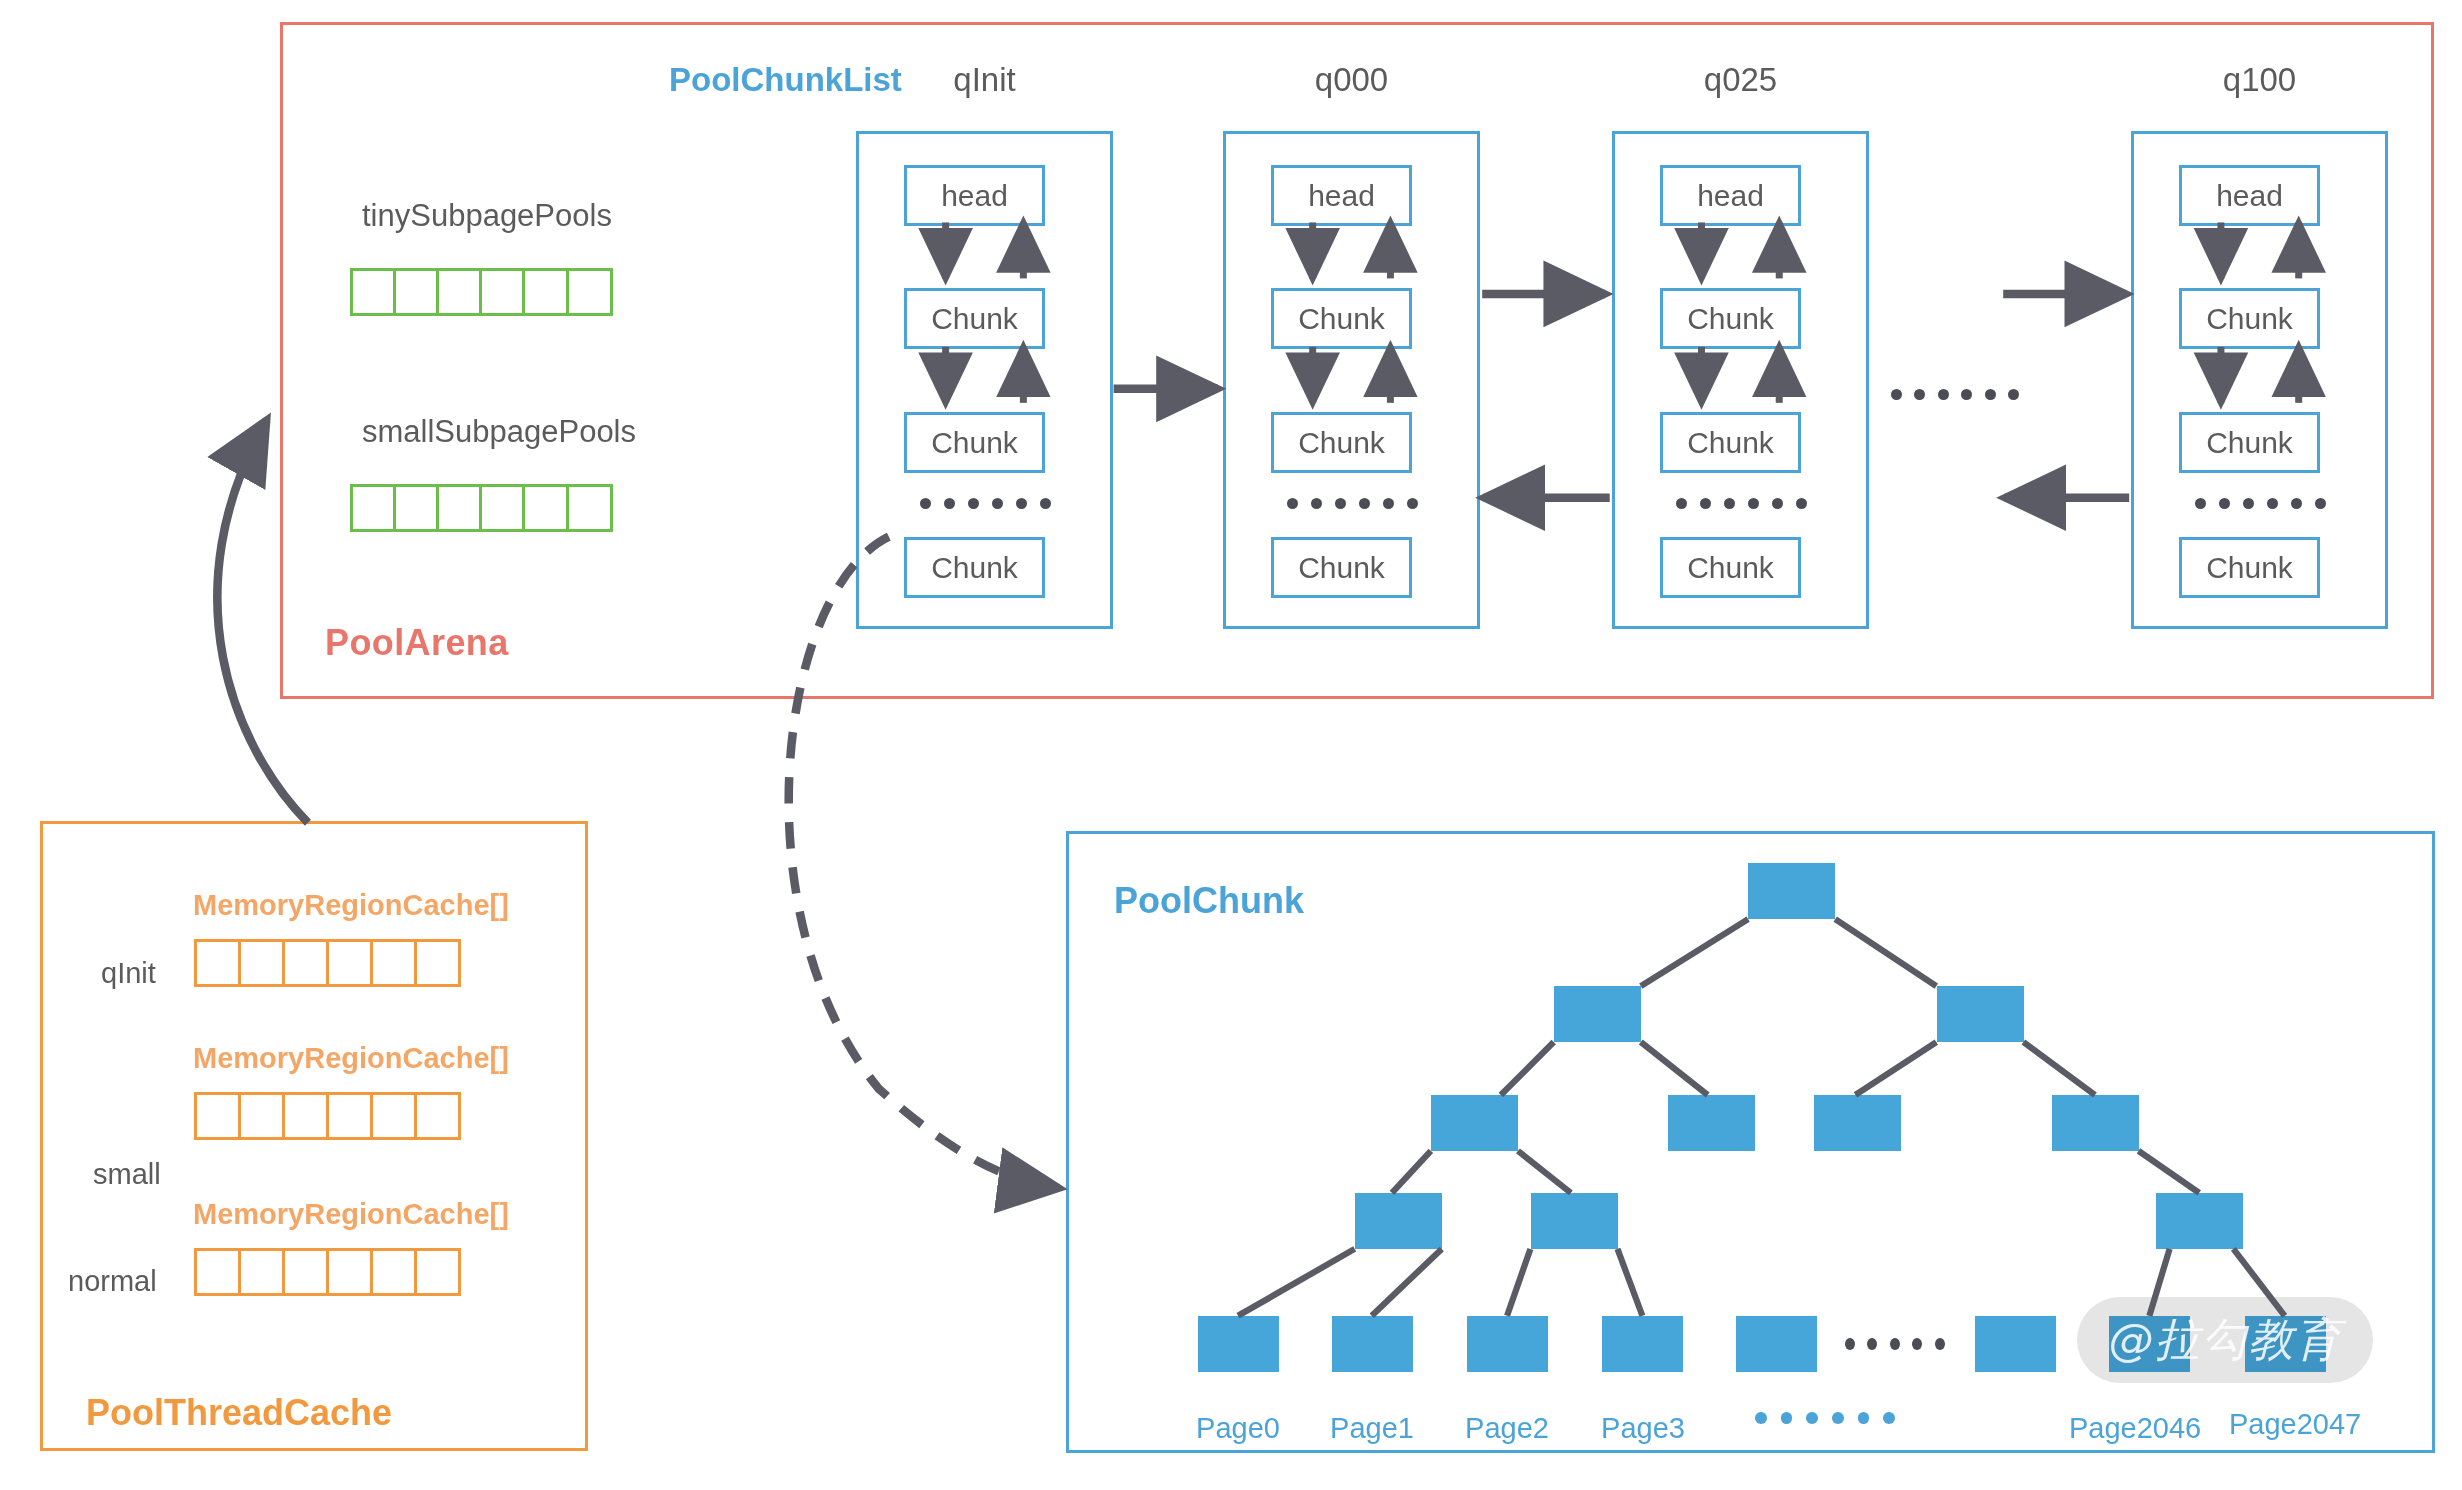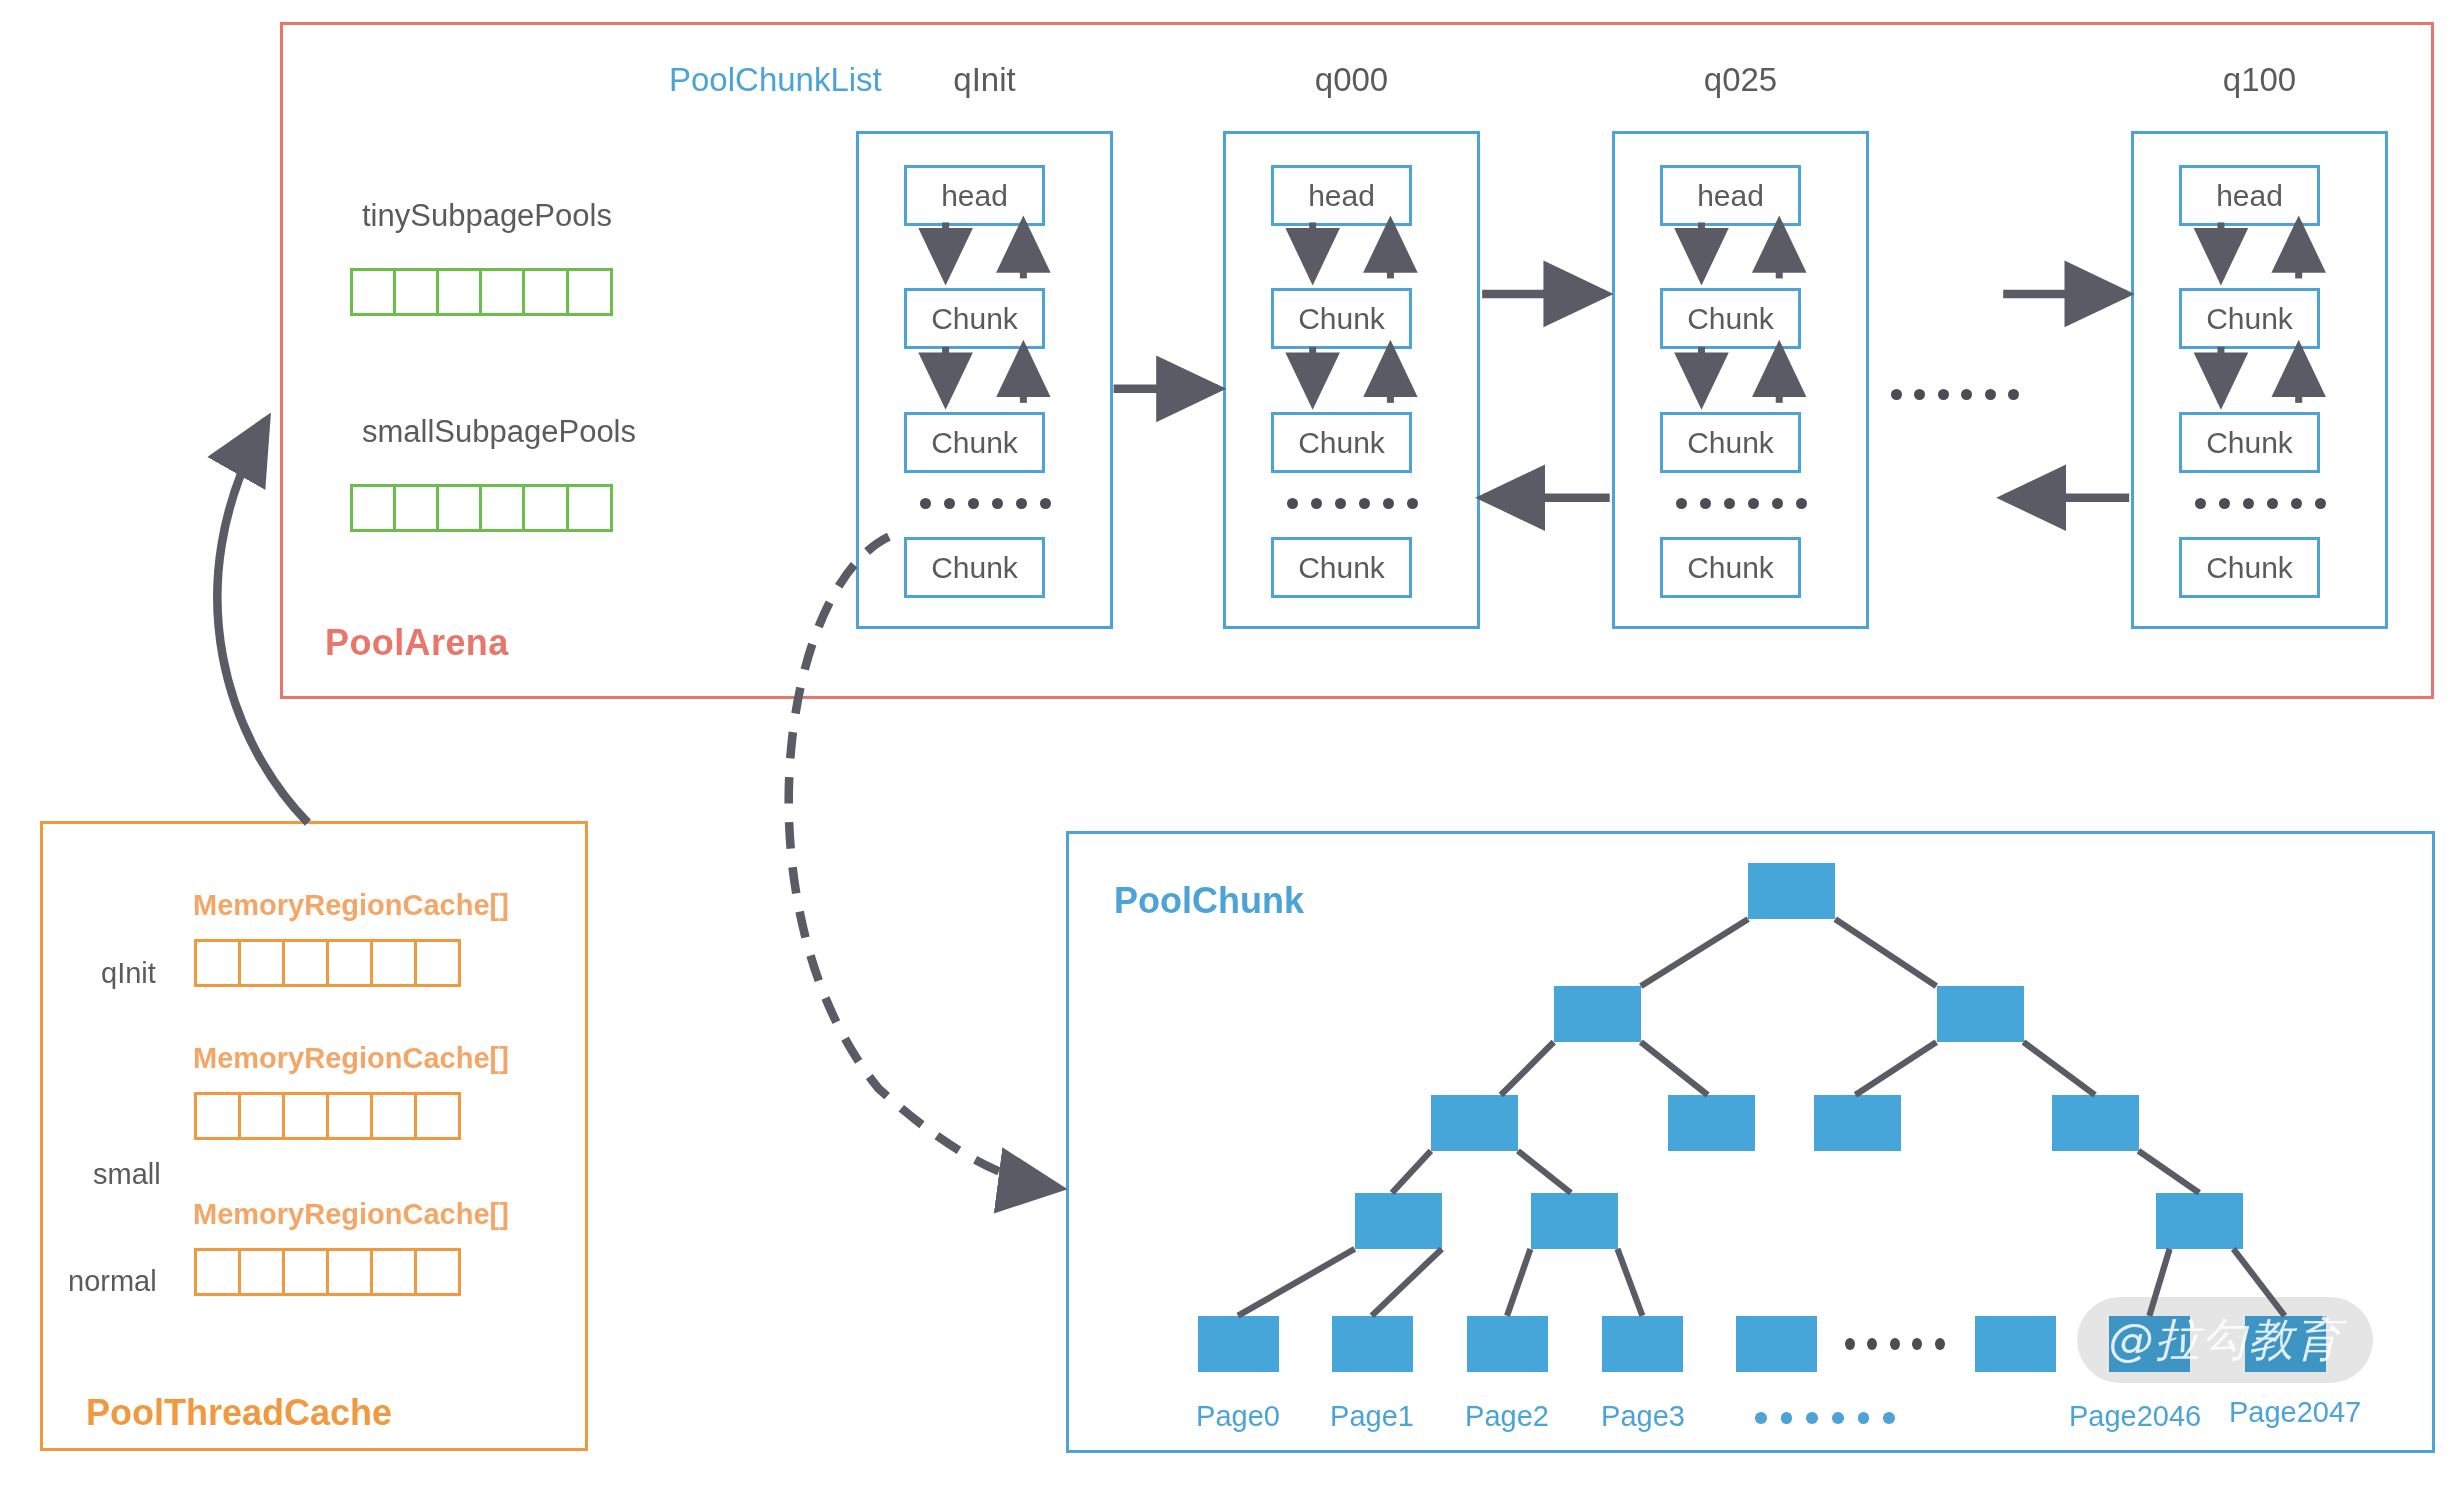--- a/index.html
+++ b/index.html
@@ -5,21 +5,21 @@
   html,body{margin:0;padding:0;background:#ffffff;}
   body{width:2462px;height:1490px;font-family:"Liberation Sans","DejaVu Sans",sans-serif;}
   #root{position:relative;width:2462px;height:1490px;overflow:hidden;background:#fff;}
 
   .abs{position:absolute;}
 
   
   #pool-arena{left:280px;top:22px;width:2154px;height:677px;border:3.9px solid #e8766a;box-sizing:border-box;background:#fff;}
   #pool-arena-title{left:325px;top:622px;font-size:36px;color:#e8766a;font-weight:bold;letter-spacing:0.4px;}
 
-  #poolchunklist-label{left:669px;top:61px;font-size:33px;color:#4ba3d8;font-weight:normal;}
+  #poolchunklist-label{left:669px;top:61px;font-size:33px;color:#4ba3d8;font-weight:bold;}
 
   .col-title{position:absolute;font-size:33px;color:#5b5b5b;text-align:center;}
 
   .chunklist-col{position:absolute;top:131px;width:257px;height:498px;border:3.1px solid #4ba3d8;box-sizing:border-box;background:#fff;}
   .cl-box{position:absolute;left:45px;width:141px;height:61px;border:3.1px solid #4ba3d8;box-sizing:border-box;background:#fff;
           display:flex;align-items:center;justify-content:center;font-size:30px;color:#5b5b5b;}
   .cl-head{top:31px;}
   .cl-c1{top:154px;}
   .cl-c2{top:278px;}
   .cl-c3{top:403px;}
@@ -41,21 +41,21 @@
   .mrc-label{position:absolute;left:193px;font-size:29px;color:#f3a665;font-weight:bold;white-space:nowrap;}
   .row-label{position:absolute;font-size:29px;color:#5b5b5b;}
   .orange-array{position:absolute;left:194px;display:flex;}
   .orange-array .cell{width:47px;height:48px;border:3.1px solid #f0993f;box-sizing:border-box;margin-left:-3.1px;background:#fff;}
   .orange-array .cell:first-child{margin-left:0;}
 
   
   #pool-chunk{left:1066px;top:831px;width:1369px;height:622px;border:3.9px solid #4ba3d8;box-sizing:border-box;background:#fff;}
   #pool-chunk-title{left:1114px;top:880px;font-size:36px;color:#4ba3d8;font-weight:bold;}
   .tree-node{position:absolute;background:#46a6da;}
-  .page-label{position:absolute;font-size:29px;color:#4ba3d8;text-align:center;}
+  .page-label{position:absolute;font-size:29px;color:#4ba3d8;text-align:center;margin-top:12px;}
   .tree-dots{position:absolute;display:flex;align-items:center;gap:12.4px;}
   .tree-dots i{display:block;width:10px;height:12.4px;border-radius:50%;background:#4c4c55;}
   .page-dots{position:absolute;display:flex;align-items:center;gap:14px;}
   .page-dots i{display:block;width:11.7px;height:11.7px;border-radius:50%;background:#4ba3d8;}
 
   
   #watermark{left:2077px;top:1297px;width:296px;height:86px;border-radius:44px;background:rgba(0,0,0,.10);
              display:flex;align-items:center;justify-content:center;font-size:45px;color:rgba(255,255,255,.85);
              font-family:"DejaVu Sans",sans-serif;letter-spacing:1.6px;font-style:italic;}
 

